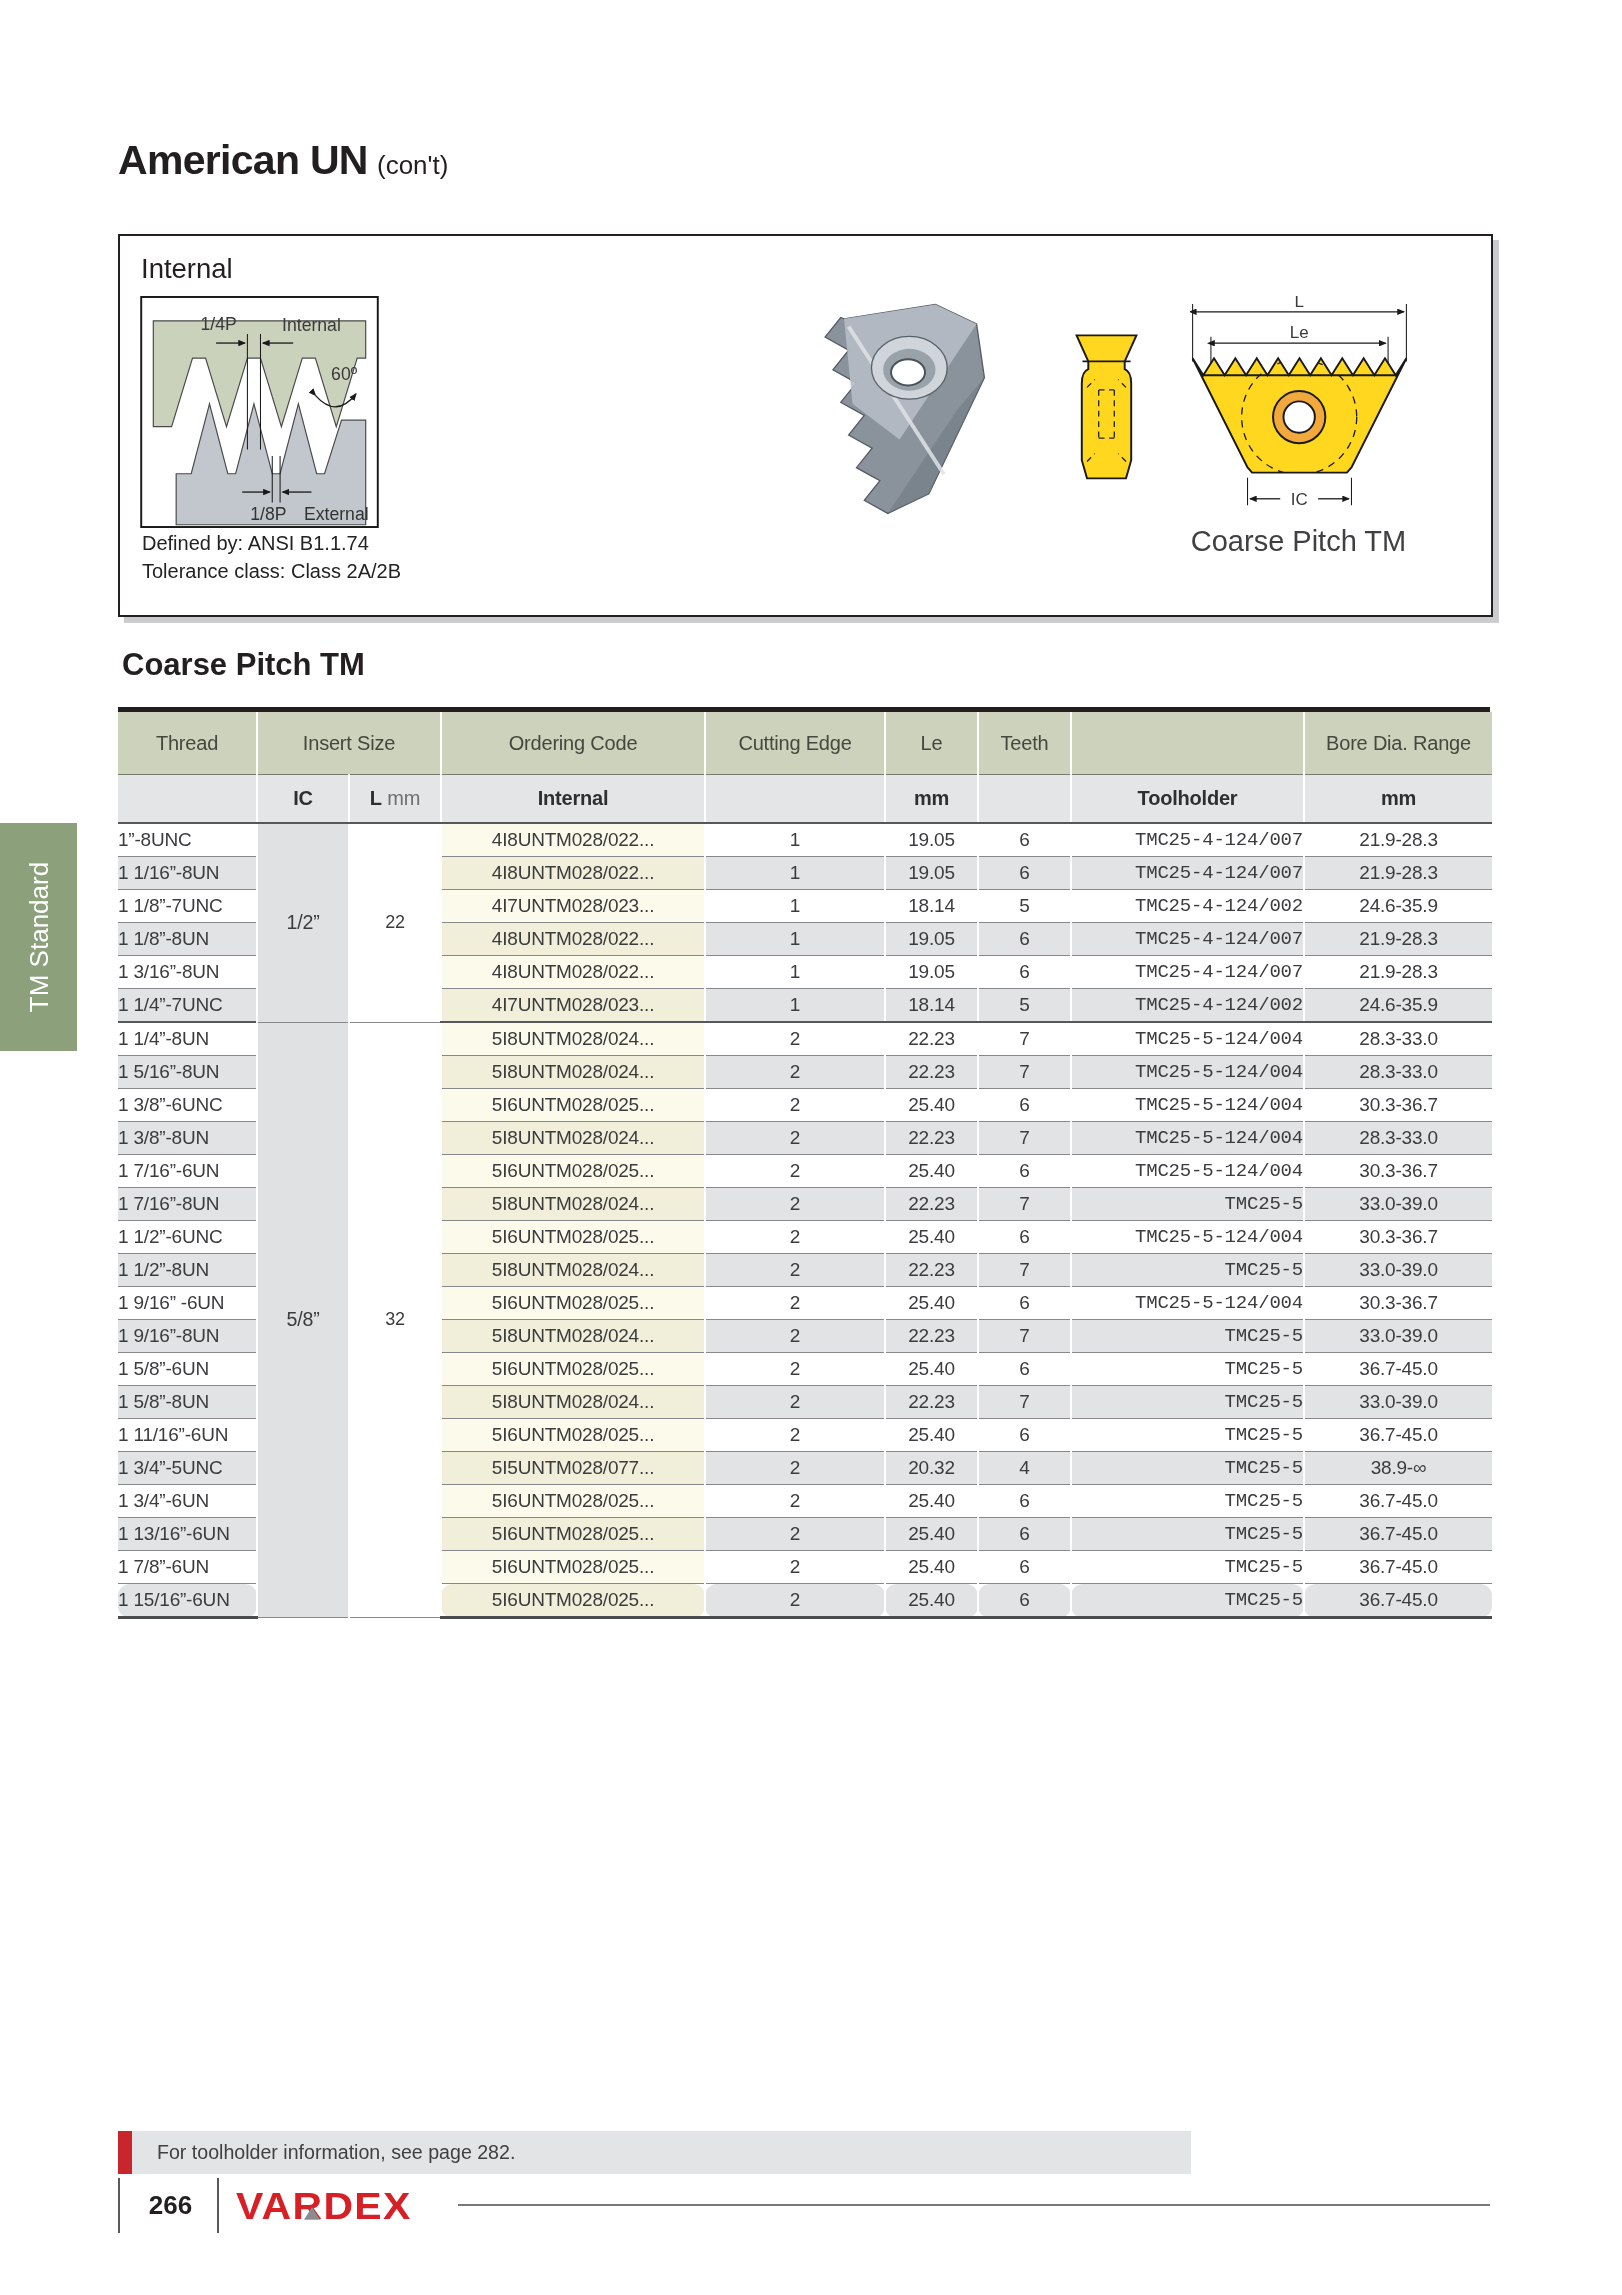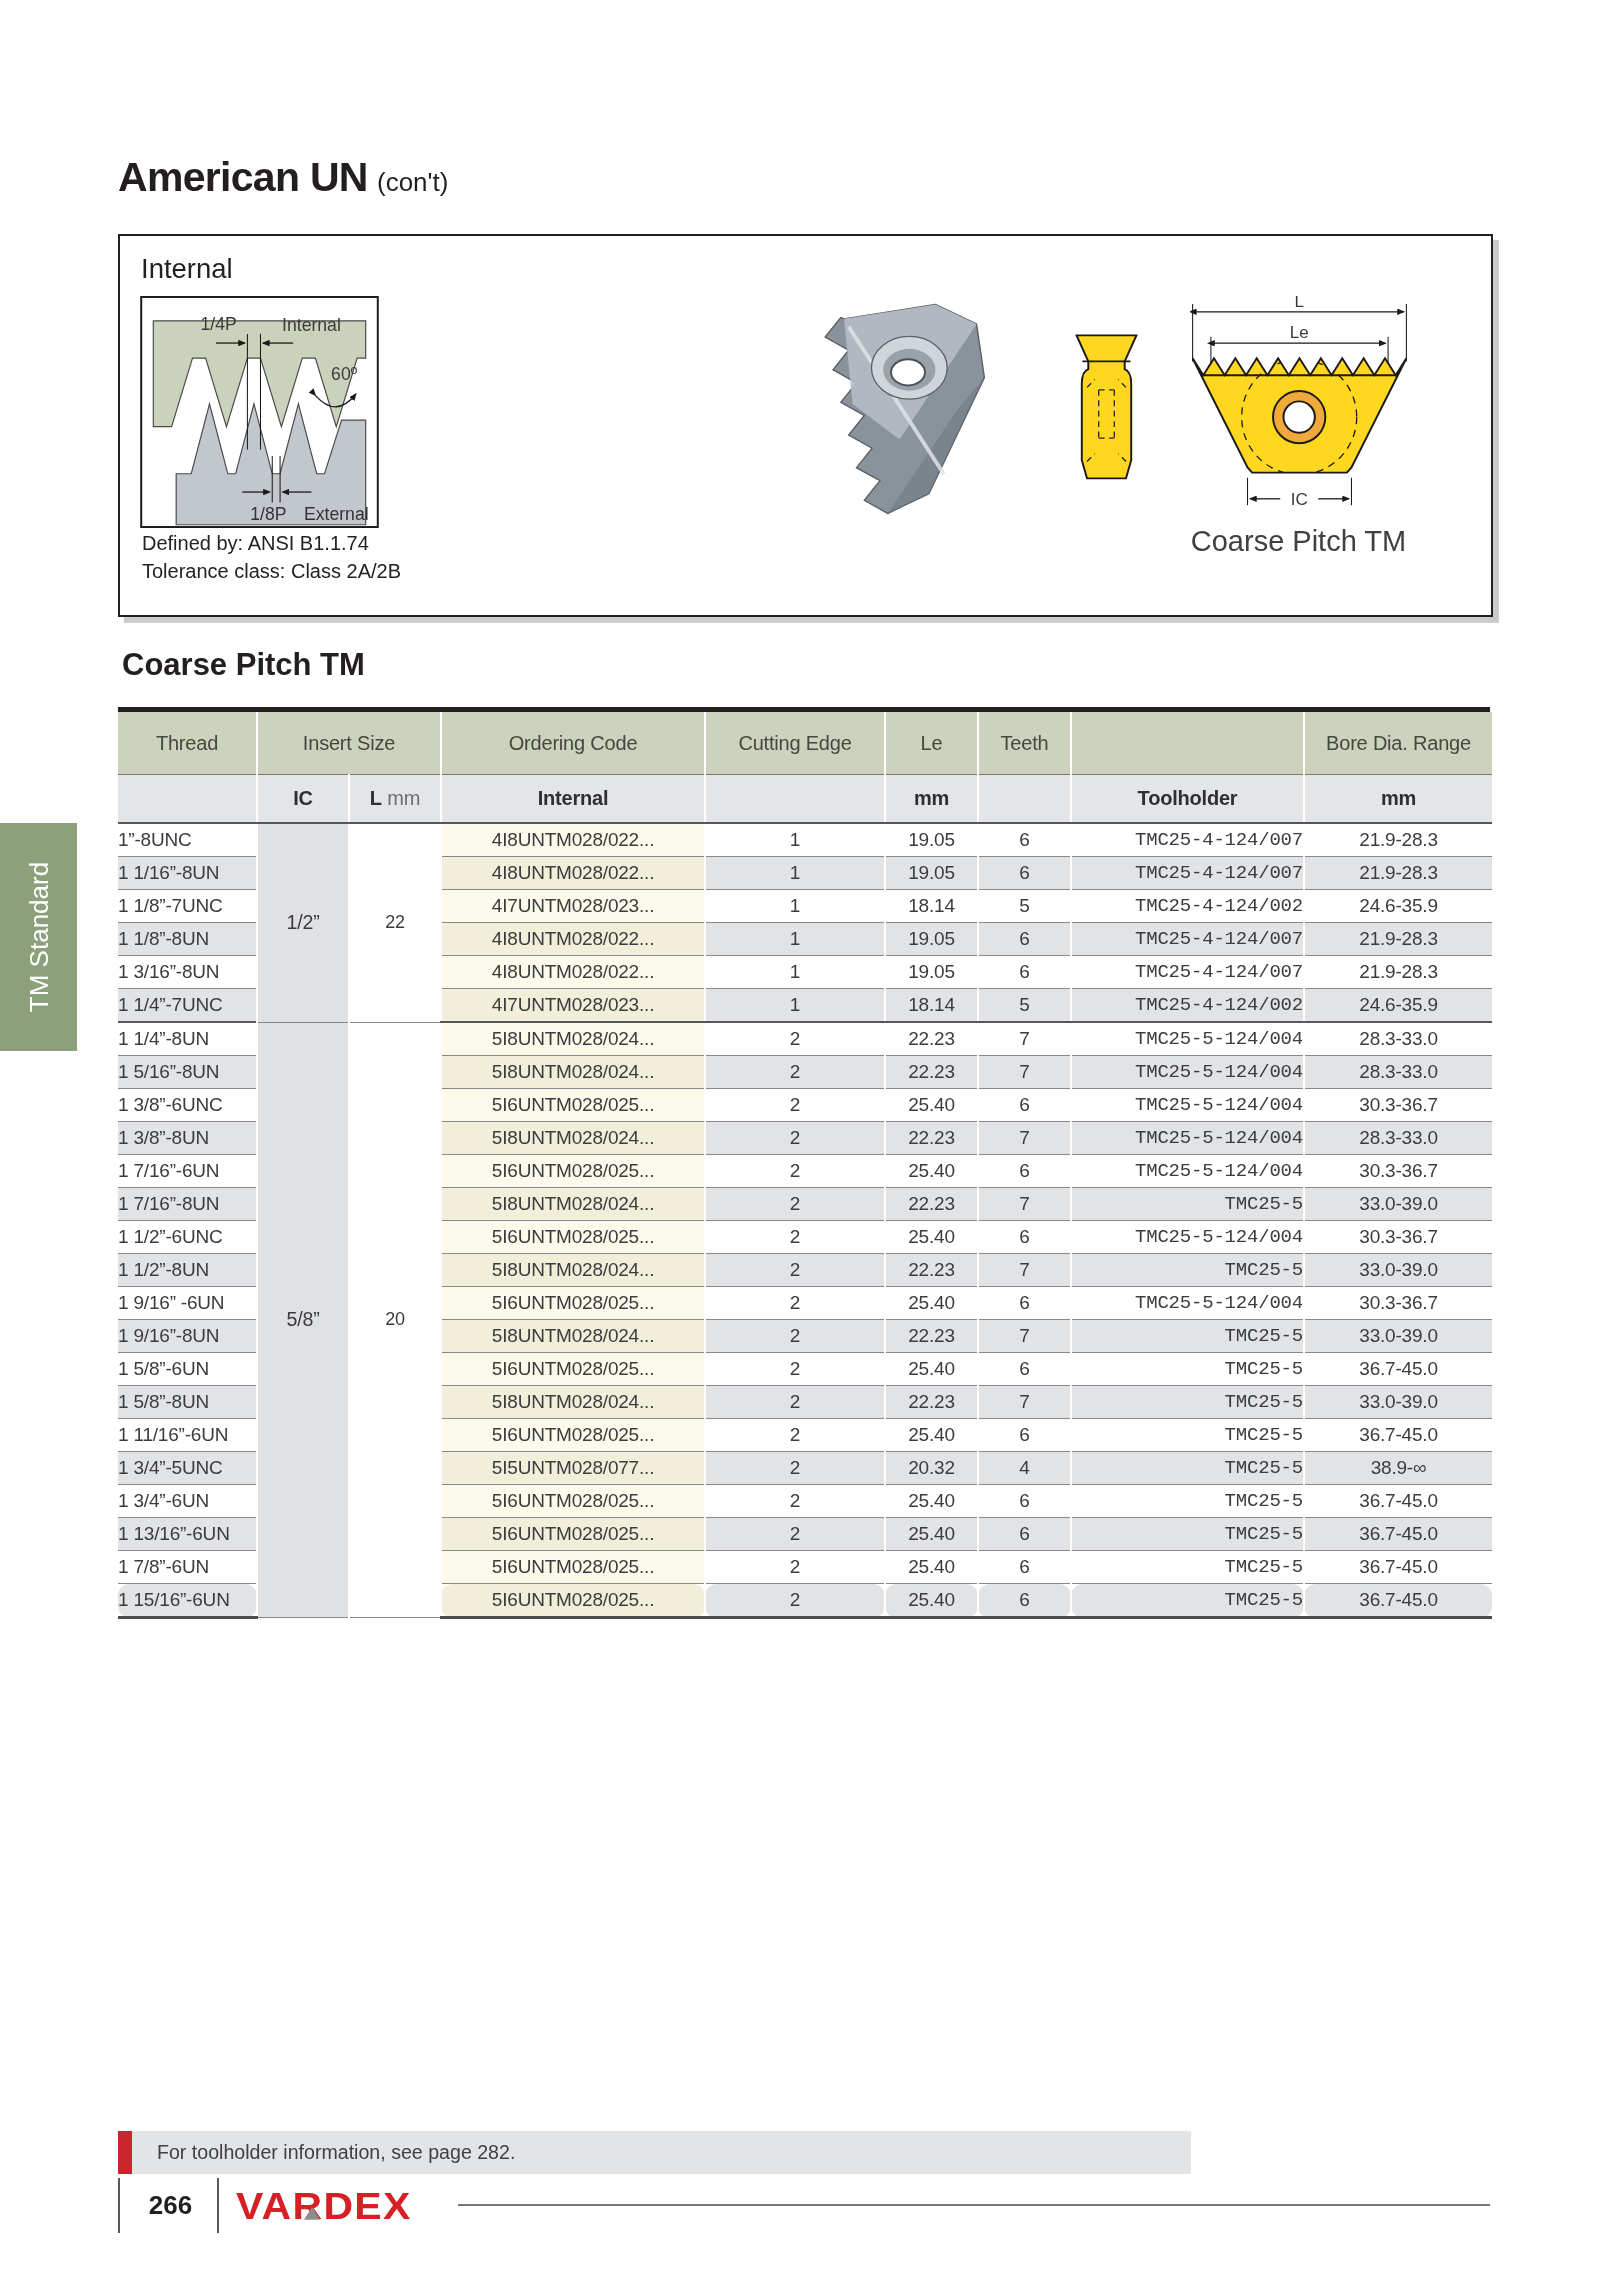--- a/index.html
+++ b/index.html
@@ -1,19 +1,19 @@
 <!DOCTYPE html>
 <html style="font-size:10.5px"><head>
 <meta charset="utf-8">
 <style>
   html,body{margin:0;padding:0;background:#ffffff;}
   .page{position:relative;width:1623px;height:2295px;background:#ffffff;overflow:hidden;
         font-family:"Liberation Sans",sans-serif;color:#3b3c3e;}
   
-  .title{position:absolute;left:118px;top:137px;font-size:41px;font-weight:800;color:#231f20;letter-spacing:-0.7px;margin-top:17px;}
+  .title{position:absolute;left:118px;top:137px;font-size:41px;font-weight:800;color:#231f20;letter-spacing:-0.7px;}
   .title .suffix{font-size:26px;font-weight:400;letter-spacing:0;margin-left:9.2px;}
   
   .info-box{position:absolute;left:118px;top:234px;width:1371px;height:379px;border:2px solid #231f20;
             background:#fff;box-shadow:5.9px 5.9px 0 #cacbcd;}
   .internal-label{position:absolute;left:21px;top:17px;font-size:27.5px;color:#231f20;}
   .defined{position:absolute;left:22px;top:293px;font-size:20px;color:#232323;line-height:28px;}
   .insert-caption{position:absolute;left:1054px;top:289px;width:249px;text-align:center;
                   font-size:29px;color:#3f4042;}
   .svg-abs{position:absolute;}
   
@@ -264,21 +264,21 @@
             <td class="c-code code-even">4I7UNTM028/023...</td>
             <td class="c-ce">1</td>
             <td class="c-le">18.14</td>
             <td class="c-teeth">5</td>
             <td class="c-tool">TMC25-4-124/002</td>
             <td class="c-bore">24.6-35.9</td>
           </tr>
           <tr class="odd">
             <td class="c-thread">1 1/4”-8UN</td>
             <td class="ic-cell" rowspan="18">5/8”</td>
-            <td class="l-cell" rowspan="18">20</td>
+            <td class="l-cell" rowspan="18">32</td>
             <td class="c-code code-odd">5I8UNTM028/024...</td>
             <td class="c-ce">2</td>
             <td class="c-le">22.23</td>
             <td class="c-teeth">7</td>
             <td class="c-tool">TMC25-5-124/004</td>
             <td class="c-bore">28.3-33.0</td>
           </tr>
           <tr class="even">
             <td class="c-thread">1 5/16”-8UN</td>
             <td class="c-code code-even">5I8UNTM028/024...</td>

